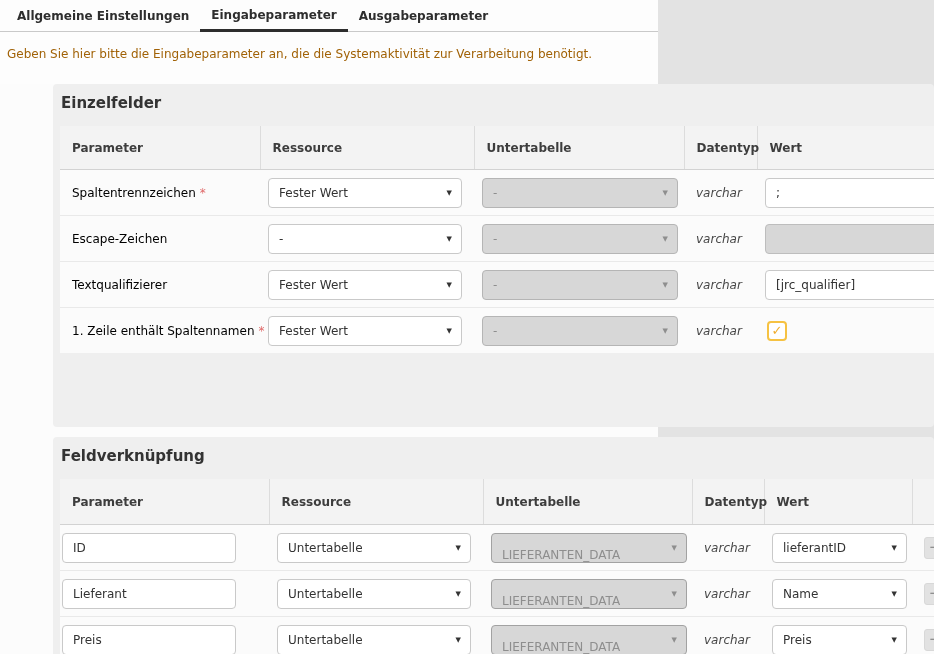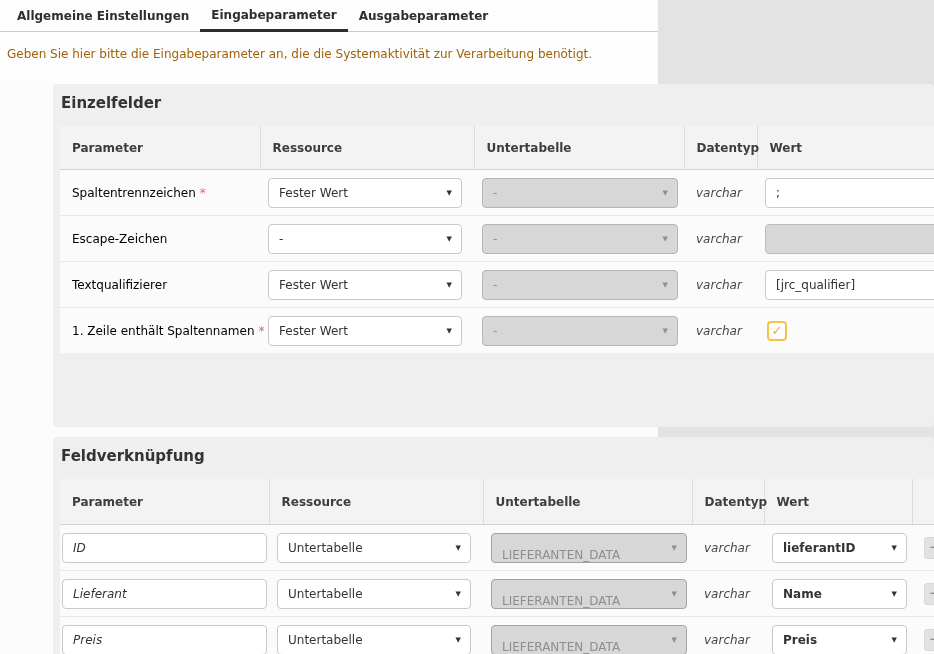--- a/index.html
+++ b/index.html
@@ -51,29 +51,29 @@
   .sel{position:relative;height:30px;box-sizing:border-box;background:#fff;
        border:1px solid #c9c9c9;border-radius:4px;display:flex;align-items:center;
        padding:0 24px 0 10px;color:#333;cursor:pointer;white-space:nowrap;overflow:hidden;}
   .sel .caret{position:absolute;right:9px;top:50%;transform:translateY(-50%);
               font-size:7px;color:#333;}
   .sel.disabled{background:#d7d7d7;border-color:#b5b5b5;color:#8e8e8e;cursor:default;}
   .sel.disabled .caret{color:#8e8e8e;}
   .sel.dark{border-color:#a2a2a2;align-items:flex-end;}
   .w-res{width:194px;}
   .w-sub{width:196px;}
-  .w-wsel{width:135px;font-weight:bold;}
+  .w-wsel{width:135px;}
 
   
   .search-wrap{position:relative;width:197px;}
   .inp{height:30px;box-sizing:border-box;border:1px solid #c9c9c9;border-radius:4px;
        padding:0 28px 0 10px;font-size:12px;color:#333;background:#fff;
        font-family:inherit;width:100%;outline:none;}
   .inp.plain{padding-right:10px;}
-  .w-param{width:205px;font-style:italic;}
+  .w-param{width:174px;}
   .inp.disabled-inp{background:#d7d7d7;border-color:#bdbdbd;width:197px;padding-right:10px;}
   .search-icon{position:absolute;right:8px;top:7px;}
 
   
   .checkbox{width:20px;height:20px;box-sizing:border-box;border:2px solid #f6c242;
             border-radius:4px;background:#fff;display:flex;align-items:center;
             justify-content:center;margin-left:2px;cursor:pointer;}
   .check{color:#efac2d;font-size:13px;font-weight:bold;line-height:1;}
 
   

